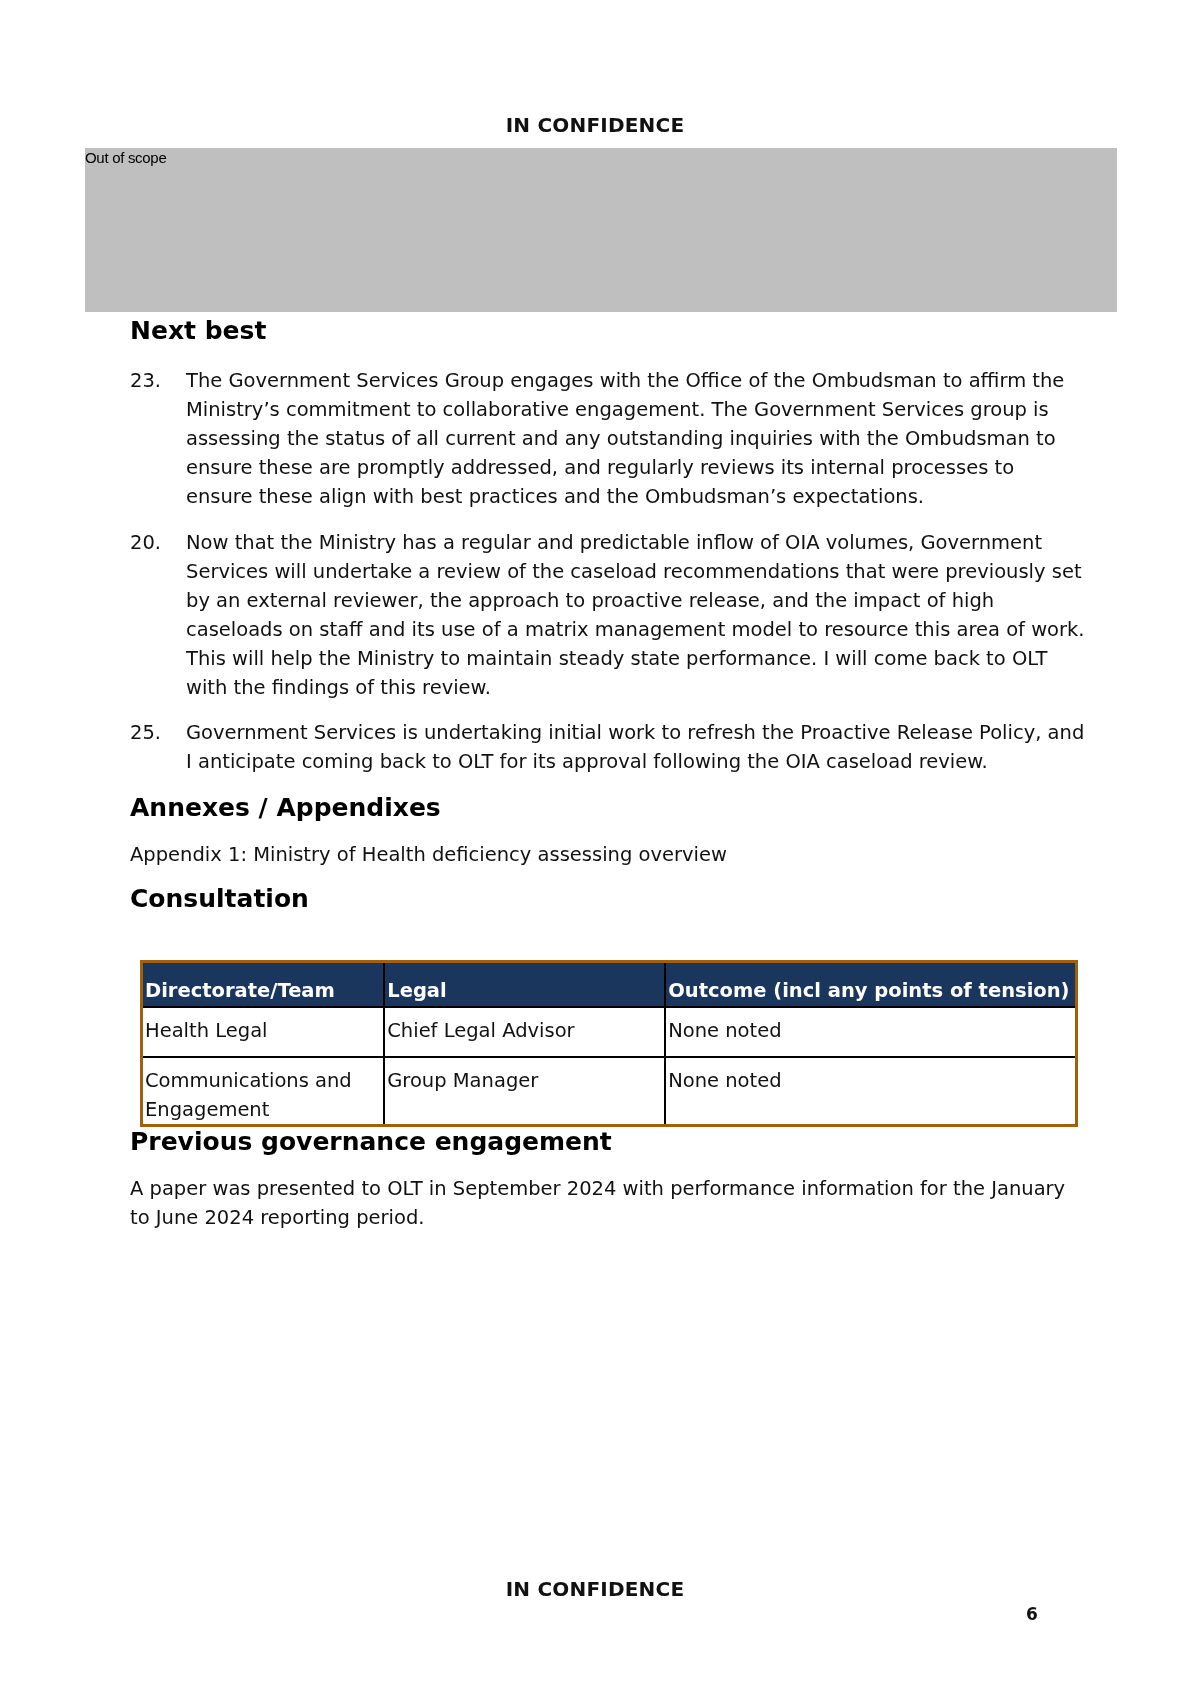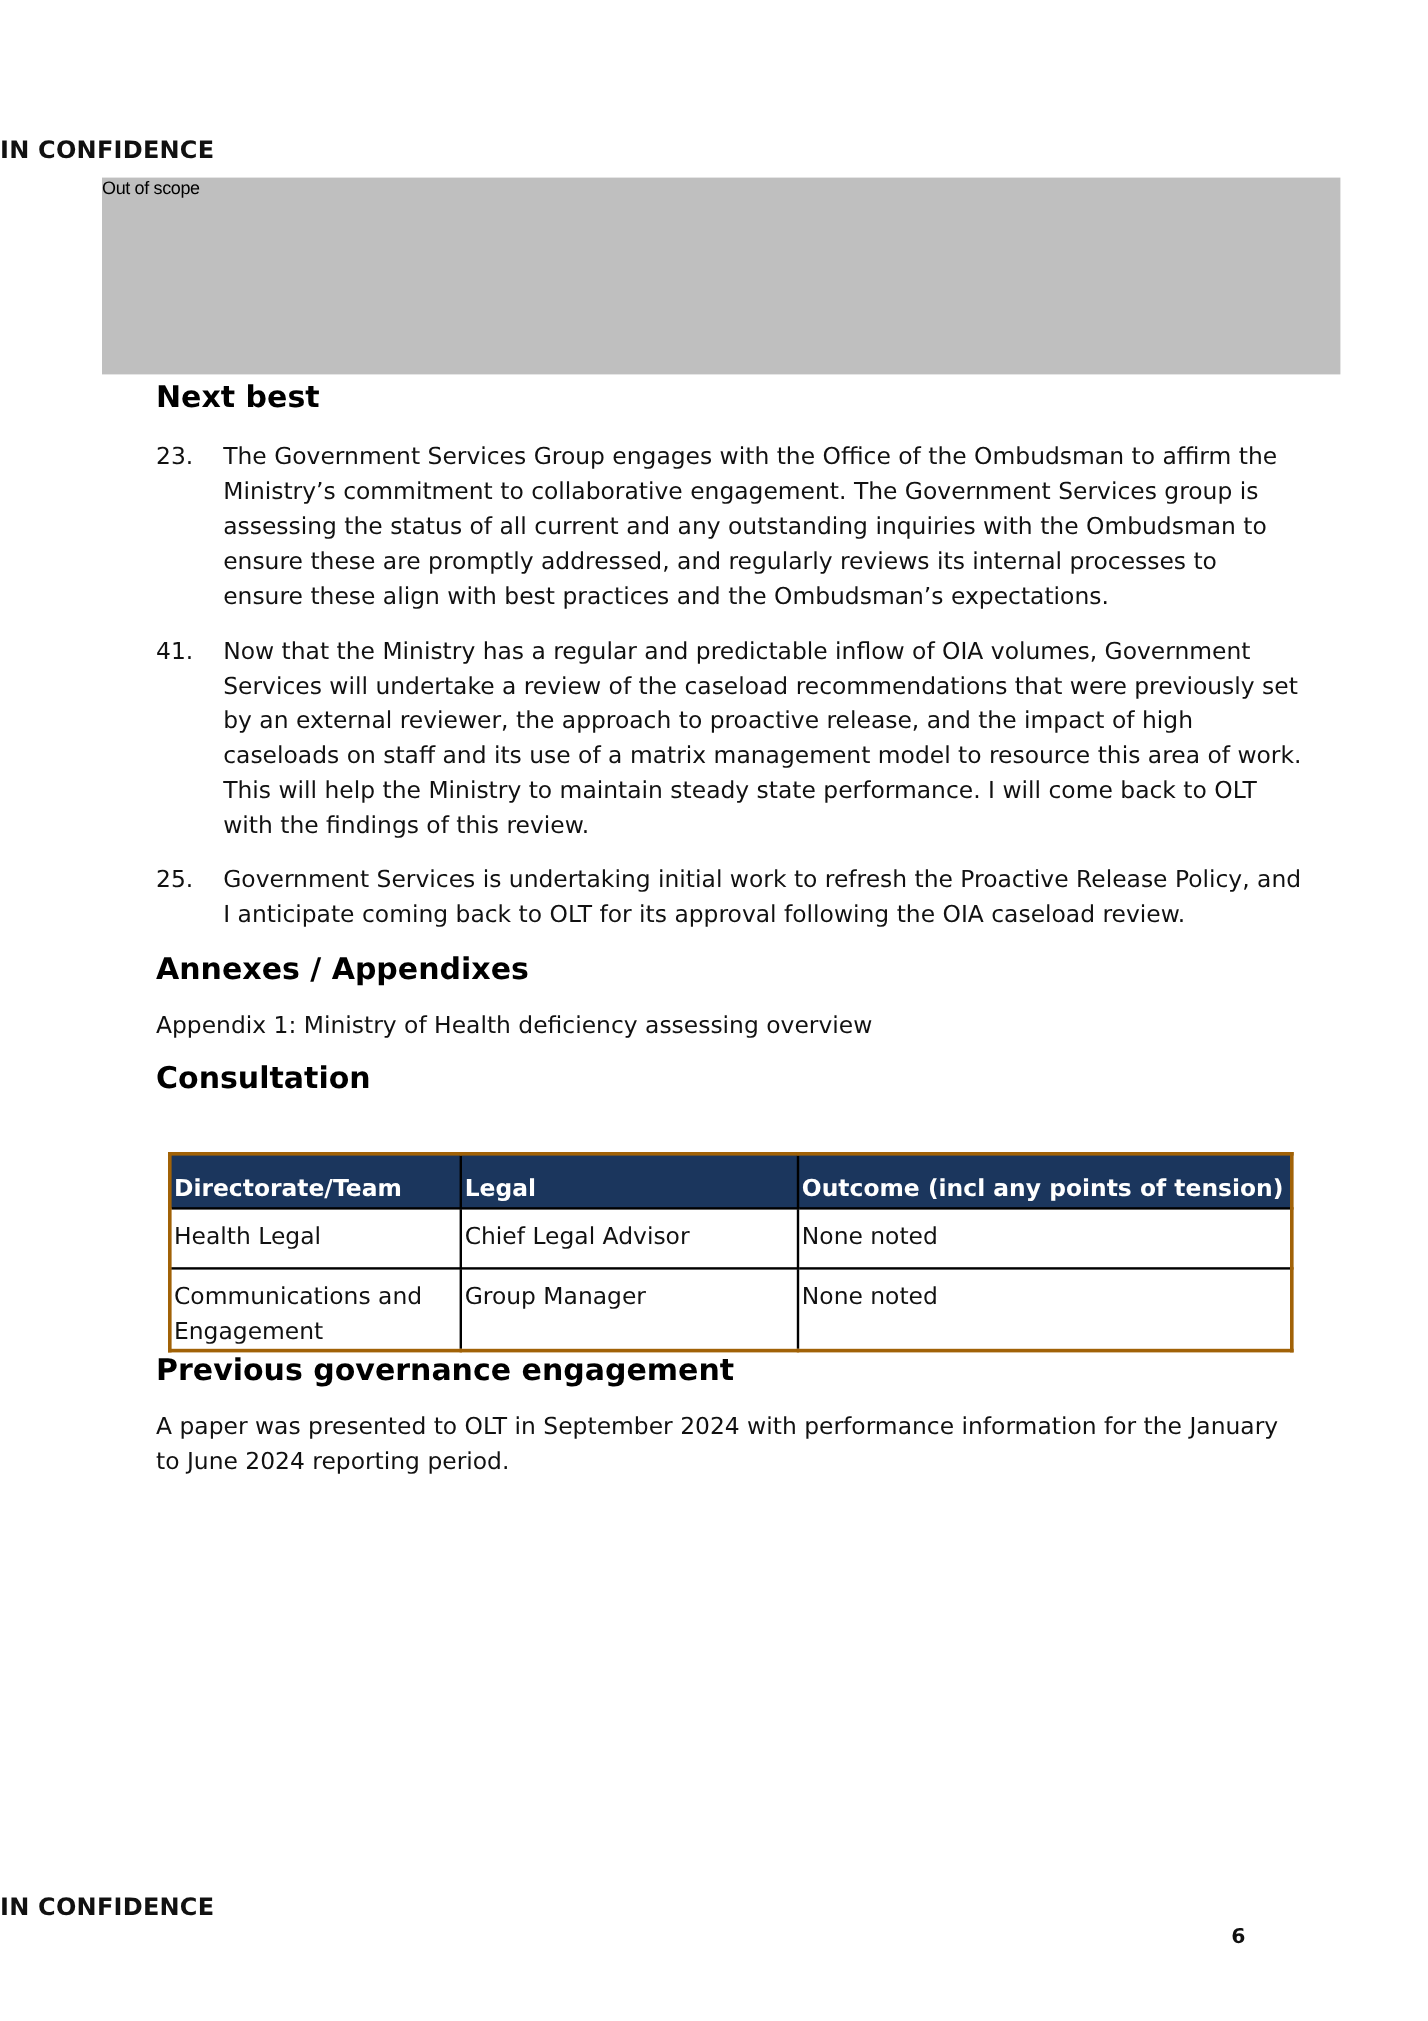--- a/index.html
+++ b/index.html
@@ -1,19 +1,19 @@
 <!DOCTYPE html>
 <html><head>
 <meta charset="utf-8">
 <style>
   html, body { margin:0; padding:0; background:#ffffff; }
   body { width:1190px; height:1684px; position:relative; overflow:hidden;
          font-family:"DejaVu Sans","Liberation Sans",sans-serif; color:#111; }
   .abs { position:absolute; }
-  .conf { left:0; width:1190px; font-weight:bold; font-size:20px; letter-spacing:0.2px; }
+  .conf { left:0; width:1190px; text-align:center; font-weight:bold; font-size:20px; letter-spacing:0.2px; }
   #hdr { top:113px; }
   #ftr { top:1577px; }
   #pageno { left:1026px; top:1604px; font-weight:bold; font-size:17px; }
   #redact { left:85px; top:148px; width:1032px; height:164px; background:#bfbfbf; }
   #redact span { position:absolute; left:0; top:1px; font-family:"Liberation Sans",sans-serif; font-size:15px; color:#000; letter-spacing:-0.3px; }
   .h2 { left:130px; font-weight:bold; font-size:25px; color:#000; }
   .para { left:130px; width:950px; font-size:19.5px; line-height:29px; }
   .item { left:130px; width:950px; font-size:19.5px; line-height:29px; }
   .item .num { position:absolute; left:0; top:0; }
   .item .txt { position:absolute; left:56px; width:900px; }
@@ -34,21 +34,21 @@
 </div>
 
 <div class="abs h2" style="top:316px;">Next best</div>
 
 <div class="abs item" style="top:366px;">
   <span class="num">23.</span>
   <span class="txt">The Government Services Group engages with the Office of the Ombudsman to affirm the Ministry’s commitment to collaborative engagement. The Government Services group is assessing the status of all current and any outstanding inquiries with the Ombudsman to ensure these are promptly addressed, and regularly reviews its internal processes to ensure these align with best practices and the Ombudsman’s expectations.</span>
 </div>
 
 <div class="abs item" style="top:528px;">
-  <span class="num">41.</span>
+  <span class="num">20.</span>
   <span class="txt">Now that the Ministry has a regular and predictable inflow of OIA volumes, Government Services will undertake a review of the caseload recommendations that were previously set by an external reviewer, the approach to proactive release, and the impact of high caseloads on staff and its use of a matrix management model to resource this area of work. This will help the Ministry to maintain steady state performance. I will come back to OLT with the findings of this review.</span>
 </div>
 
 <div class="abs item" style="top:718px;">
   <span class="num">25.</span>
   <span class="txt">Government Services is undertaking initial work to refresh the Proactive Release Policy, and I anticipate coming back to OLT for its approval following the OIA caseload review.</span>
 </div>
 
 <div class="abs h2" style="top:793px;">Annexes / Appendixes</div>
 <div class="abs para" style="top:840px;">Appendix 1: Ministry of Health deficiency assessing overview</div>

